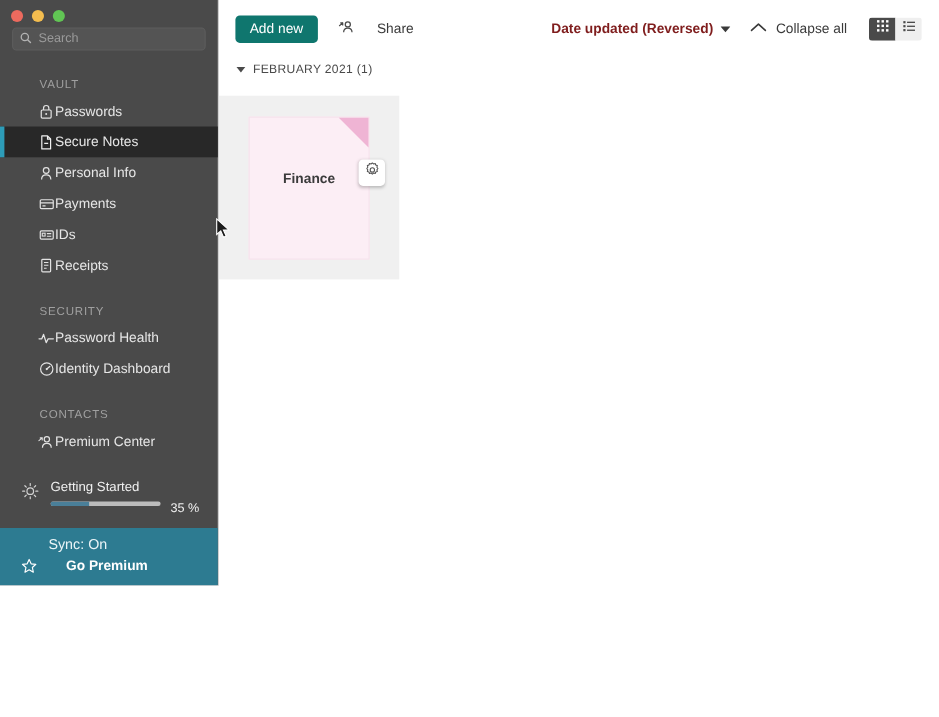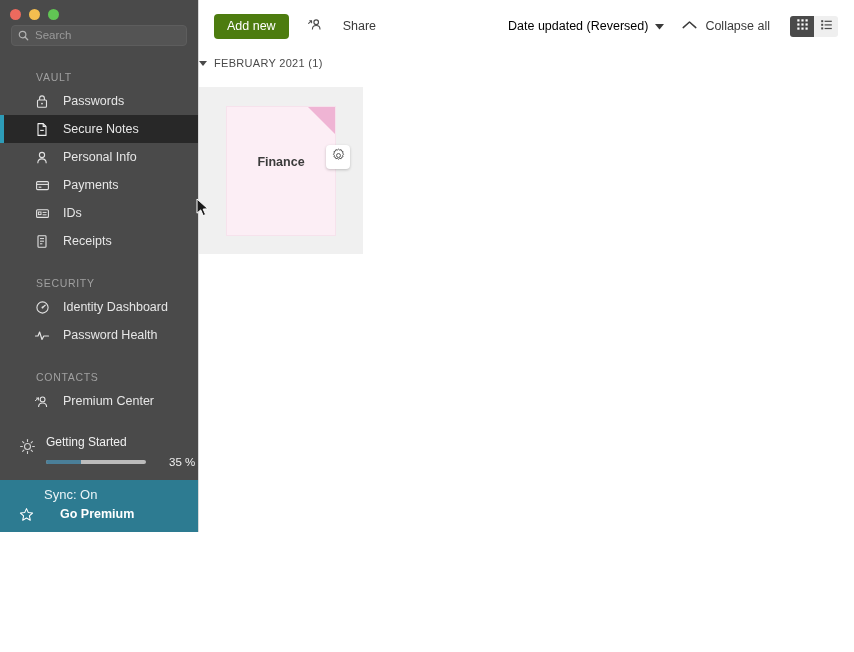--- a/index.html
+++ b/index.html
@@ -64,21 +64,20 @@
     padding: 0 0 0 36px;
     height: 20px;
     line-height: 20px;
     text-transform: uppercase;
   }
   .nav-item {
     height: 28px;
     display: flex;
     align-items: center;
     padding-left: 34px;
-    gap: 13px;
     position: relative;
     color: #e6e6e6;
     font-size: 12.5px;
     cursor: default;
   }
   .nav-item .ico { width: 16px; height: 16px; display: flex; align-items: center; justify-content: center; flex: 0 0 16px; }
   .nav-item.active {
     background: #282828;
   }
   .nav-item.active::before {
@@ -93,21 +92,21 @@
   
   .getting-started {
     padding: 0 0 12px 0;
     display: flex;
     align-items: flex-start;
     gap: 10px;
     padding-left: 18px;
   }
   .gs-body { padding-top: 2px; }
   .gs-title { color: #f0f0f0; font-size: 12px; margin-bottom: 7px; }
-  .gs-row { display: flex; align-items: center; gap: 23px; }
+  .gs-row { display: flex; gap: 9px; }
   .gs-bar {
     width: 100px; height: 4px; background: #bcbcbc; border-radius: 2px; overflow: hidden;
   }
   .gs-fill { height: 100%; background: #4a7f99; }
   .gs-pct { color: #f0f0f0; font-size: 11.5px; }
 
   .sync-panel {
     background: #2d7b91;
     height: 52px;
     padding: 7px 0 0 18px;
@@ -123,21 +122,21 @@
     background: #ffffff;
     position: relative;
   }
   .toolbar {
     height: 52px;
     display: flex;
     align-items: center;
     padding: 0 16px 0 15px;
   }
   .btn-add {
-    background: #4d7c0f;
+    background: #0f766e;
     color: #ffffff;
     font-size: 12.5px;
     border: none;
     border-radius: 4px;
     height: 25px;
     padding: 0 13px;
     cursor: pointer;
     font-family: "Liberation Sans", sans-serif;
   }
   .share-btn {
@@ -148,21 +147,21 @@
     cursor: pointer;
   }
   .toolbar-right {
     margin-left: auto;
     display: flex;
     align-items: center;
     gap: 0;
   }
   .sort-dd {
     display: flex; align-items: center; gap: 7px;
-    color: #000000; font-size: 12.5px; cursor: pointer;
+    color: #7f1d1d; font-size: 12.5px; cursor: pointer; font-weight: bold;
   }
   .collapse-btn {
     display: flex; align-items: center; gap: 8px;
     color: #3a3a3a; font-size: 12.5px; cursor: pointer;
     margin-left: 18px;
   }
   .view-toggle {
     display: flex;
     margin-left: 20px;
     border-radius: 3px;
@@ -174,20 +173,21 @@
     cursor: pointer;
     background: #efefef;
   }
   .vt-btn.active { background: #4a4a4a; }
 
   
   .group-header {
     display: flex;
     align-items: center;
     gap: 7px;
+    padding-left: 16px;
     height: 22px;
     color: #4a4a4a;
     font-size: 11px;
     letter-spacing: 0.3px;
     cursor: pointer;
   }
   .caret-down {
     width: 0; height: 0;
     border-left: 4.5px solid transparent;
     border-right: 4.5px solid transparent;
@@ -339,36 +339,36 @@
         </span>
         <span>Receipts</span>
       </div>
 
       <div class="nav-gap"></div>
 
       <div class="section-label">SECURITY</div>
 
       <div class="nav-item">
         <span class="ico">
+          <svg width="16" height="15" viewBox="0 0 16 15">
+            <polyline points="1.5,8 4,8 5.6,4 8,11.5 9.8,8 14.5,8" fill="none" stroke="#e2e2e2" stroke-width="1.2" stroke-linecap="round" stroke-linejoin="round"></polyline>
+          </svg>
+        </span>
+        <span>Password Health</span>
+      </div>
+
+      <div class="nav-item">
+        <span class="ico">
           <svg width="15" height="15" viewBox="0 0 15 15">
             <circle cx="7.5" cy="7.5" r="5.6" fill="none" stroke="#e2e2e2" stroke-width="1.1"></circle>
             <path d="M7.5 7.5 L10.2 5.2" stroke="#e2e2e2" stroke-width="1.2" stroke-linecap="round"></path>
             <circle cx="7.5" cy="7.5" r="1" fill="#e2e2e2"></circle>
           </svg>
         </span>
         <span>Identity Dashboard</span>
-      </div>
-
-      <div class="nav-item">
-        <span class="ico">
-          <svg width="16" height="15" viewBox="0 0 16 15">
-            <polyline points="1.5,8 4,8 5.6,4 8,11.5 9.8,8 14.5,8" fill="none" stroke="#e2e2e2" stroke-width="1.2" stroke-linecap="round" stroke-linejoin="round"></polyline>
-          </svg>
-        </span>
-        <span>Password Health</span>
       </div>
 
       <div class="nav-gap"></div>
 
       <div class="section-label">CONTACTS</div>
 
       <div class="nav-item">
         <span class="ico">
           <svg width="16" height="15" viewBox="0 0 16 15">
             <circle cx="8.6" cy="5.4" r="2.4" fill="none" stroke="#e2e2e2" stroke-width="1.1"></circle>

